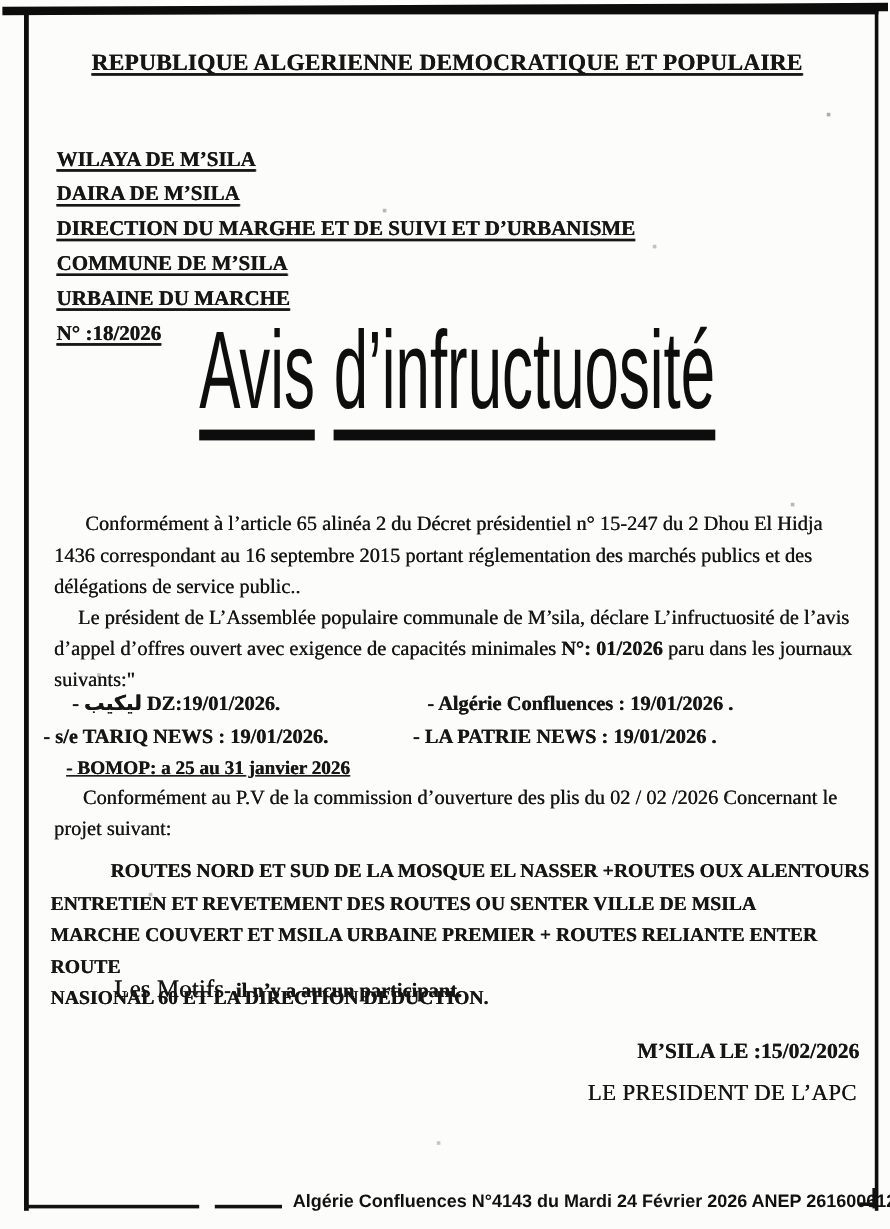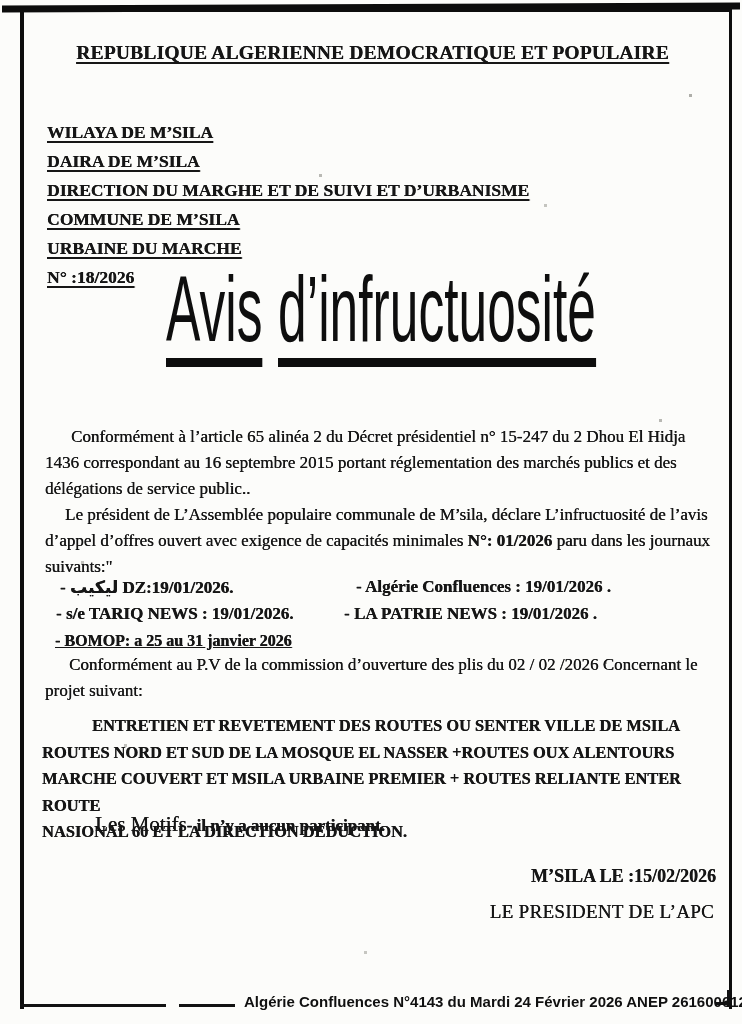--- a/index.html
+++ b/index.html
@@ -46,21 +46,21 @@
   .body-p { position:absolute; left:45px; width:676px; font-size:17px; line-height:26px; text-shadow:0.3px 0 0 currentColor; }
   .p-legal { top:424px; text-indent:26px; }
   .p-decl  { top:502px; text-indent:20px; }
   .p-decl b, .jrow { font-weight:bold; }
   .p-pv    { top:652px; text-indent:24px; }
 
   .jrow { position:absolute; font-size:17px; text-shadow:0.35px 0 0 currentColor; white-space:nowrap;
           font-family:"Liberation Serif","DejaVu Sans",serif; }
   .j1 { left:60px;  top:577px; }
   .j2 { left:356px; top:577px; }
-  .j3 { left:56px;  top:604px; }
+  .j3 { left:36px;  top:604px; }
   .j4 { left:344px; top:604px; }
   .j5 { left:55px;  top:632px; font-size:16px;text-decoration:underline; }
 
   .project { position:absolute; left:42px; top:713px; width:690px;
              font-weight:bold; font-size:16.4px; line-height:26.5px;
              text-shadow:0.35px 0 0 currentColor; }
   .project .proj-line:first-child { padding-left:50px; }
 
   .motifs { position:absolute; left:95px; top:812px; white-space:nowrap; }
   .motifs .label { font-size:21px; text-shadow:0.3px 0 0 currentColor; }
@@ -114,22 +114,22 @@
 
 <div class="jrow j1">- ليكيب DZ:19/01/2026.</div>
 <div class="jrow j2">- Algérie Confluences : 19/01/2026 .</div>
 <div class="jrow j3">- s/e  TARIQ NEWS : 19/01/2026.</div>
 <div class="jrow j4">- LA PATRIE NEWS : 19/01/2026 .</div>
 <div class="jrow j5">- BOMOP:  a 25 au 31 janvier 2026</div>
 
 <div class="body-p p-pv">Conformément au P.V de la commission d’ouverture des plis du 02 / 02 /2026 Concernant le projet suivant:</div>
 
 <div class="project">
+  <div class="proj-line">ROUTES NORD ET SUD DE LA MOSQUE EL NASSER +ROUTES OUX ALENTOURS</div>
   <div class="proj-line">ENTRETIEN ET REVETEMENT DES ROUTES OU SENTER VILLE DE MSILA</div>
-  <div class="proj-line">ROUTES NORD ET SUD DE LA MOSQUE EL NASSER +ROUTES OUX ALENTOURS</div>
   <div class="proj-line">MARCHE COUVERT ET MSILA URBAINE PREMIER + ROUTES RELIANTE ENTER ROUTE</div>
   <div class="proj-line">NASIONAL 60 ET LA DIRECTION  DEDUCTION.</div>
 </div>
 
 <div class="motifs">
   <span class="label">Les Motifs</span><span class="text">- il n’y a aucun participant.</span>
 </div>
 
 <div class="place-date">M’SILA LE :15/02/2026</div>
 <div class="signature">LE PRESIDENT DE L’APC</div>

